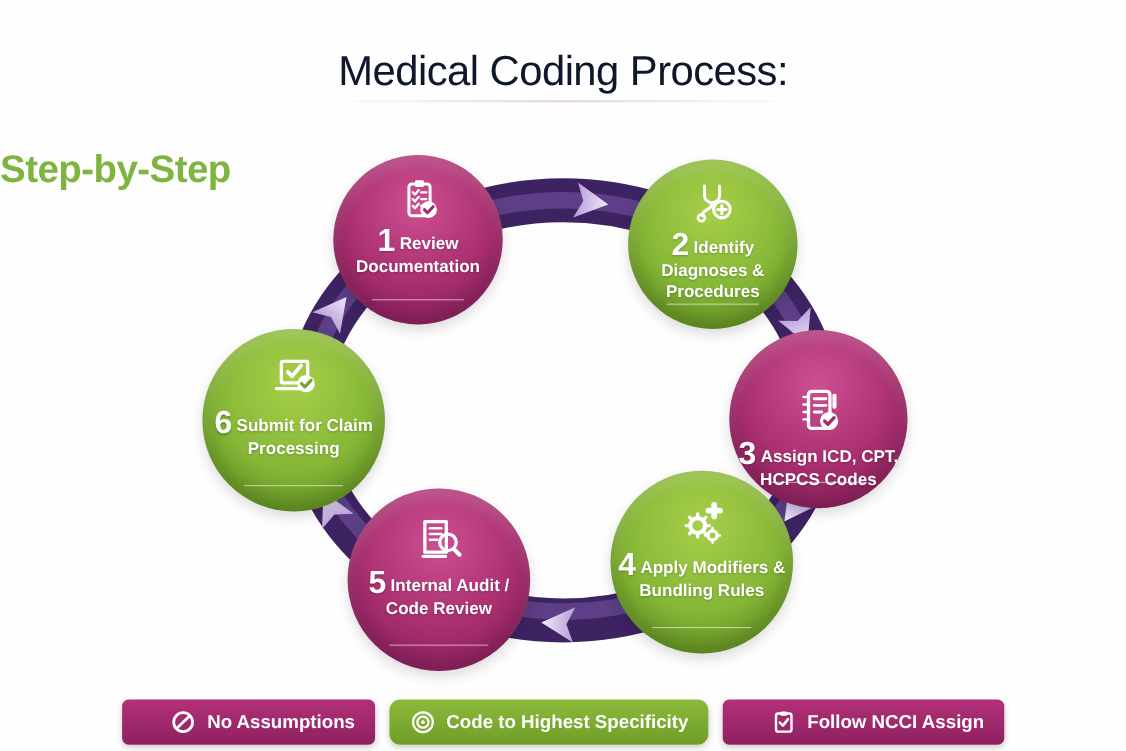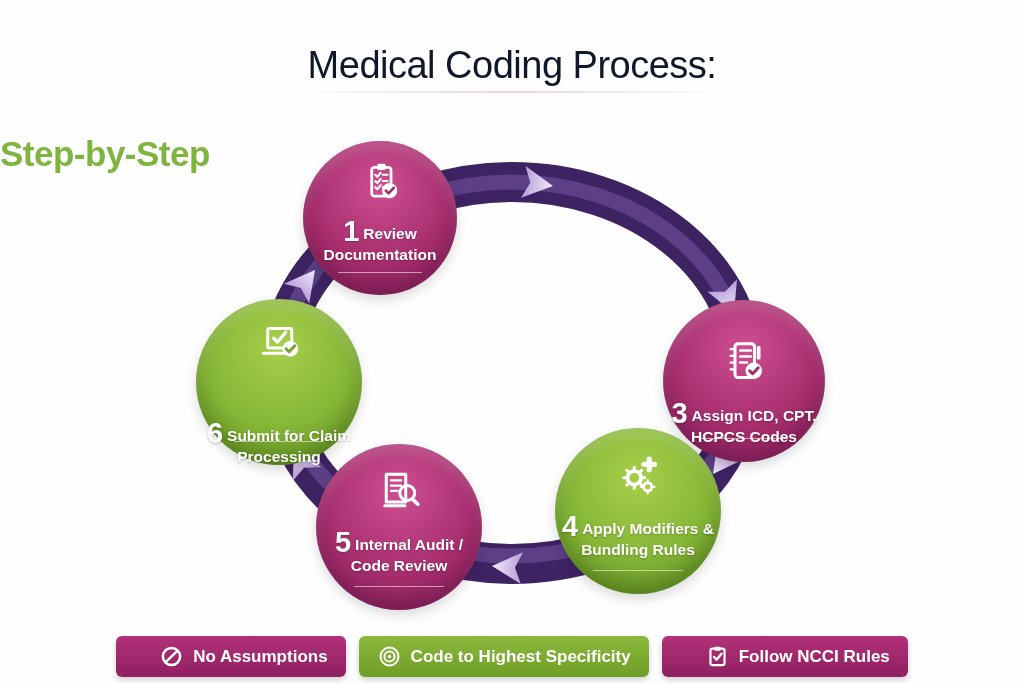--- a/index.html
+++ b/index.html
@@ -38,52 +38,52 @@
   }
   .step.green{
     background:radial-gradient(circle at 50% 30%,#a7cf4a 0%,#85b636 55%,#5f8c22 100%);
     box-shadow:inset 0 -10px 20px rgba(40,70,5,.35), inset 0 8px 12px rgba(255,255,255,.2), 0 5px 12px rgba(0,0,0,.14);
   }
   .step .icon{margin-top:13%;height:48px;display:flex;align-items:center;justify-content:center;}
   .step .icon svg{height:48px;width:48px;}
   .step.small .icon{margin-top:12%;height:44px;}
   .step.small .icon svg{height:44px;width:44px;}
   .step .txt{
-    width:96%;margin-top:14px;font-size:15.5px;font-weight:bold;line-height:1.22;
+    width:96%;margin-top:2px;font-size:15.5px;font-weight:bold;line-height:1.22;
     text-shadow:0 1px 2px rgba(0,0,0,.25);
   }
   .step .num{font-size:29px;font-weight:bold;vertical-align:-2px;margin-right:4px;line-height:1;}
   .step .sep{
     position:absolute;bottom:14%;left:23%;right:23%;height:1px;
     background:rgba(255,255,255,.55);
   }
   
   .s1{left:303px;top:141px;width:154px;height:154px;}
   .s2{left:571px;top:145px;width:154px;height:154px;}
   .s3{left:663px;top:300px;width:162px;height:162px;justify-content:flex-end;}
   .s4{left:555px;top:428px;width:166px;height:166px;}
   .s5{left:316px;top:444px;width:166px;height:166px;}
-  .s6{left:196px;top:299px;width:166px;height:166px;gap:36px;}
+  .s6{left:184px;top:299px;width:166px;height:166px;}
 
   .ic{stroke:#fff;fill:none;stroke-linecap:round;stroke-linejoin:round;}
   .badge-check-magenta{stroke:#a22b68;fill:none;stroke-linecap:round;stroke-linejoin:round;}
   .badge-check-green{stroke:#74a52d;fill:none;stroke-linecap:round;stroke-linejoin:round;}
 
   
   .badge-row{
     position:absolute;left:0;top:636px;width:100%;z-index:3;
     display:flex;justify-content:center;gap:13px;
   }
   .badge{
     height:41px;border-radius:6px;display:flex;align-items:center;gap:9px;
     padding:0 18px;color:#fff;font-size:17px;font-weight:bold;
     box-shadow:0 3px 6px rgba(0,0,0,.18);
   }
   .badge.magenta{background:linear-gradient(#b23179,#8e2061);padding-left:43px;}
-  .badge.green{background:linear-gradient(#8cb93c,#6f9e27);}
+  .badge.green{background:linear-gradient(#8cb93c,#6f9e27);border-radius:10px;}
   .badge svg{width:25px;height:25px;}
 </style>
 </head>
 <body>
 
 <div class="stage">
 
   <div class="title-line1">Medical Coding Process:</div>
   <div class="title-rule"></div>
   <div class="title-line2">Step-by-Step</div>
@@ -119,20 +119,34 @@
         <polyline class="ic" points="25,41 28,44 33,38" stroke-width="3"></polyline>
           <line class="ic" x1="36" y1="41" x2="43" y2="41" stroke-width="3"></line>
         <circle cx="46" cy="46" r="11" fill="#fff"></circle>
         <polyline class="badge-check-magenta" points="40.5,46 44.5,50 52,42" stroke-width="4"></polyline>
       </svg>
     </div>
     <p class="txt"><span class="num">1</span><span>Review Documentation</span></p>
     <div class="sep"></div>
   </div>
 
+  <div class="step green small s2">
+    <div class="icon">
+      <svg viewBox="0 0 64 64">
+        <path class="ic" d="M21 9 v12 a10 10 0 0 0 20 0 V9" stroke-width="4"></path>
+        <path class="ic" d="M31 31 c0 11 -13 8 -13 17" stroke-width="4"></path>
+        <circle class="ic" cx="17" cy="51" r="4.5" stroke-width="3.5"></circle>
+        <circle class="ic" cx="44" cy="40" r="11" stroke-width="4"></circle>
+        <line class="ic" x1="44" y1="34.5" x2="44" y2="45.5" stroke-width="4"></line>
+        <line class="ic" x1="38.5" y1="40" x2="49.5" y2="40" stroke-width="4"></line>
+      </svg>
+    </div>
+    <p class="txt"><span class="num">2</span><span>Identify Diagnoses &amp; Procedures</span></p>
+    <div class="sep"></div>
+  </div>
 
   <div class="step magenta s3">
     <div class="icon">
       <svg viewBox="0 0 64 64">
         <rect class="ic" x="20" y="9" width="26" height="45" rx="4" stroke-width="4"></rect>
         <line class="ic" x1="14" y1="16" x2="20" y2="16" stroke-width="3"></line>
         <line class="ic" x1="14" y1="25" x2="20" y2="25" stroke-width="3"></line>
         <line class="ic" x1="14" y1="34" x2="20" y2="34" stroke-width="3"></line>
         <line class="ic" x1="14" y1="43" x2="20" y2="43" stroke-width="3"></line>
         <line class="ic" x1="27" y1="18" x2="41" y2="18" stroke-width="3.5"></line>
@@ -221,17 +235,17 @@
         <circle cx="16" cy="16" r="2.2" fill="#fff"></circle>
       </svg>
       <span>Code to Highest Specificity</span>
     </div>
     <div class="badge magenta">
       <svg viewBox="0 0 32 32">
         <rect class="ic" x="7" y="6" width="18" height="21" rx="2.5" stroke-width="2.8"></rect>
         <rect x="12" y="3.5" width="8" height="5" rx="1.5" fill="#fff"></rect>
         <polyline class="ic" points="11.5,16.5 15,20 21,12.5" stroke-width="3"></polyline>
       </svg>
-      <span>Follow NCCI Rules</span>
+      <span>Follow NCCI Assign</span>
     </div>
   </div>
 
 </div>
 
 </body></html>

